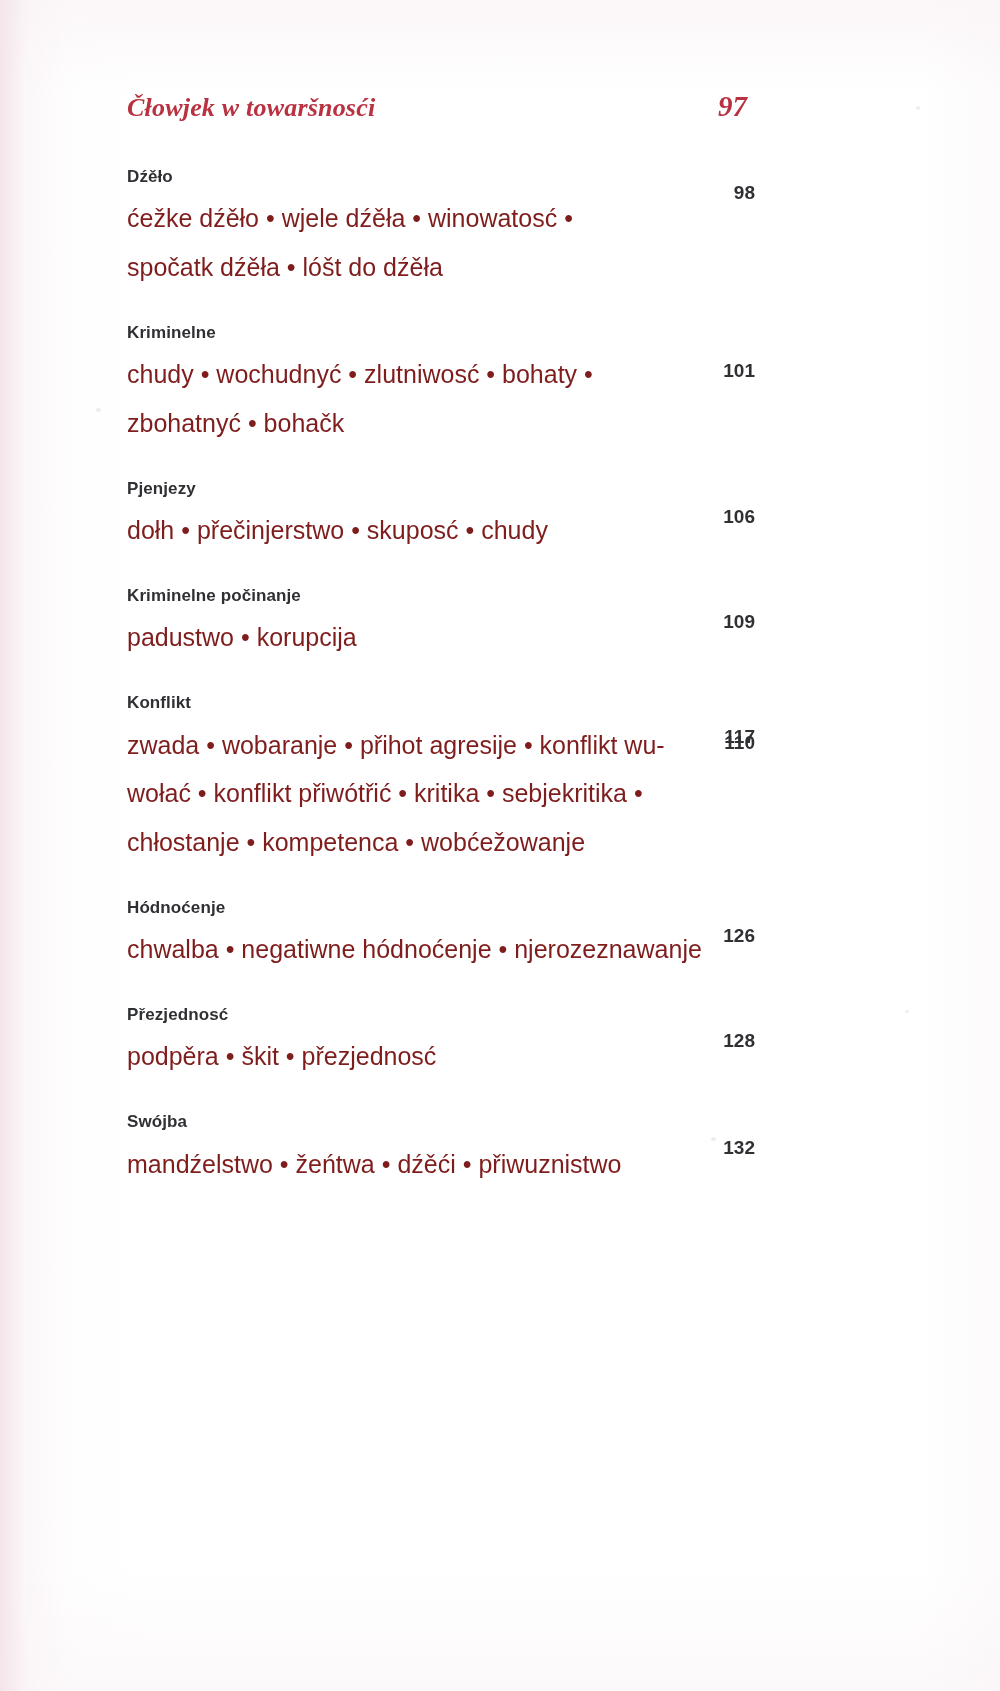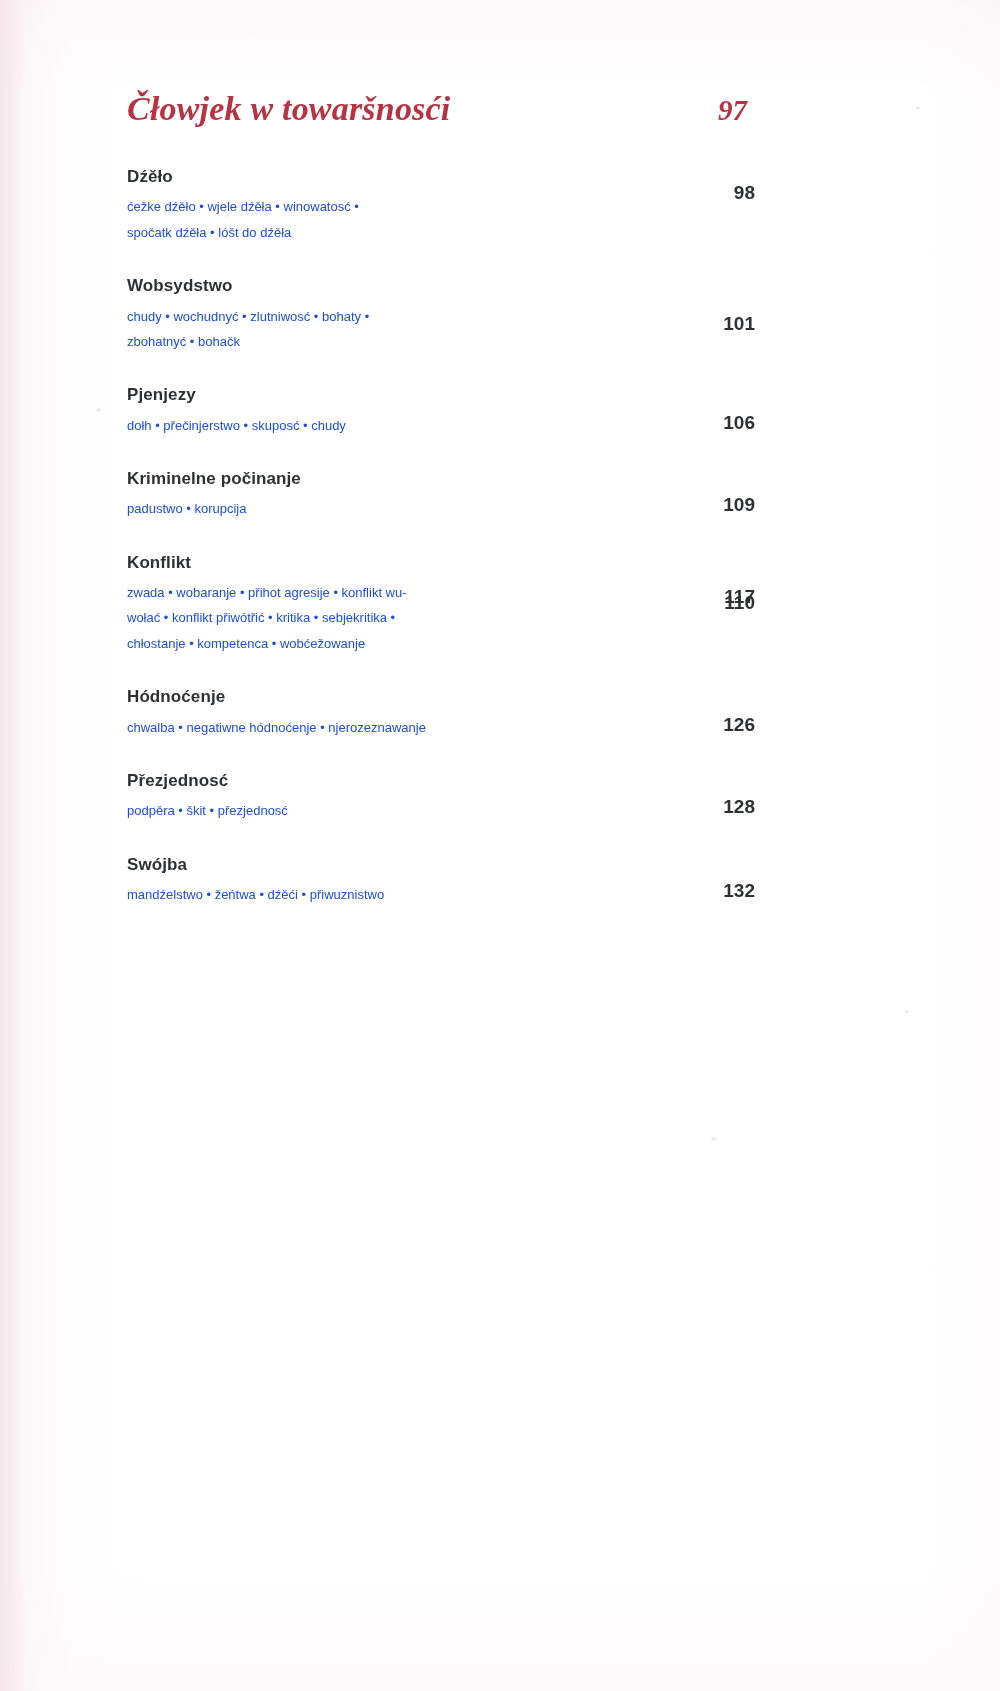--- a/index.html
+++ b/index.html
@@ -52,21 +52,21 @@
     top: 90px;
     width: 620px;
     display: flex;
     align-items: baseline;
     justify-content: space-between;
   }
   .chapter-title {
     font-family: "Liberation Serif", serif;
     font-style: italic;
     font-weight: 700;
-    font-size: 34px;
+    font-size: 26px;
     letter-spacing: 0.2px;
     color: #b83241;
     white-space: nowrap;
   }
   .chapter-page {
     font-family: "Liberation Serif", serif;
     font-style: italic;
     font-weight: 700;
     font-size: 29px;
     color: #b83241;
@@ -89,23 +89,23 @@
   }
   .entry-title {
     font-size: 17px;
     font-weight: 700;
     color: #2f3033;
     letter-spacing: 0.1px;
     line-height: 1.26;
     margin: 0 0 7px 0;
   }
   .entry-line {
-    font-size: 13px;
+    font-size: 25px;
     font-weight: 400;
-    color: #1d4ed8;
+    color: #7f1d1d;
     line-height: 1.95;
     white-space: nowrap;
   }
   .entry-pageno {
     position: absolute;
     right: 0;
     width: 60px;
     text-align: right;
     font-size: 19px;
     font-weight: 700;
@@ -147,21 +147,21 @@
       <div class="entry" data-pos="0">
         <div class="entry-body">
           <div class="entry-title">Dźěło</div>
           <div class="entry-line">ćežke dźěło  •  wjele dźěła  •  winowatosć  •</div>
           <div class="entry-line">spočatk dźěła  •  lóšt do dźěła</div>
         </div>
         <div class="entry-pageno">98</div>
       </div>
       <div class="entry" data-pos="1">
         <div class="entry-body">
-          <div class="entry-title">Wobsydstwo</div>
+          <div class="entry-title">Kriminelne</div>
           <div class="entry-line">chudy  •  wochudnyć  •  zlutniwosć  •  bohaty  •</div>
           <div class="entry-line">zbohatnyć  •  bohačk</div>
         </div>
         <div class="entry-pageno">101</div>
       </div>
       <div class="entry" data-pos="2">
         <div class="entry-body">
           <div class="entry-title">Pjenjezy</div>
           <div class="entry-line">dołh  •  přečinjerstwo  •  skuposć  •  chudy</div>
         </div>

